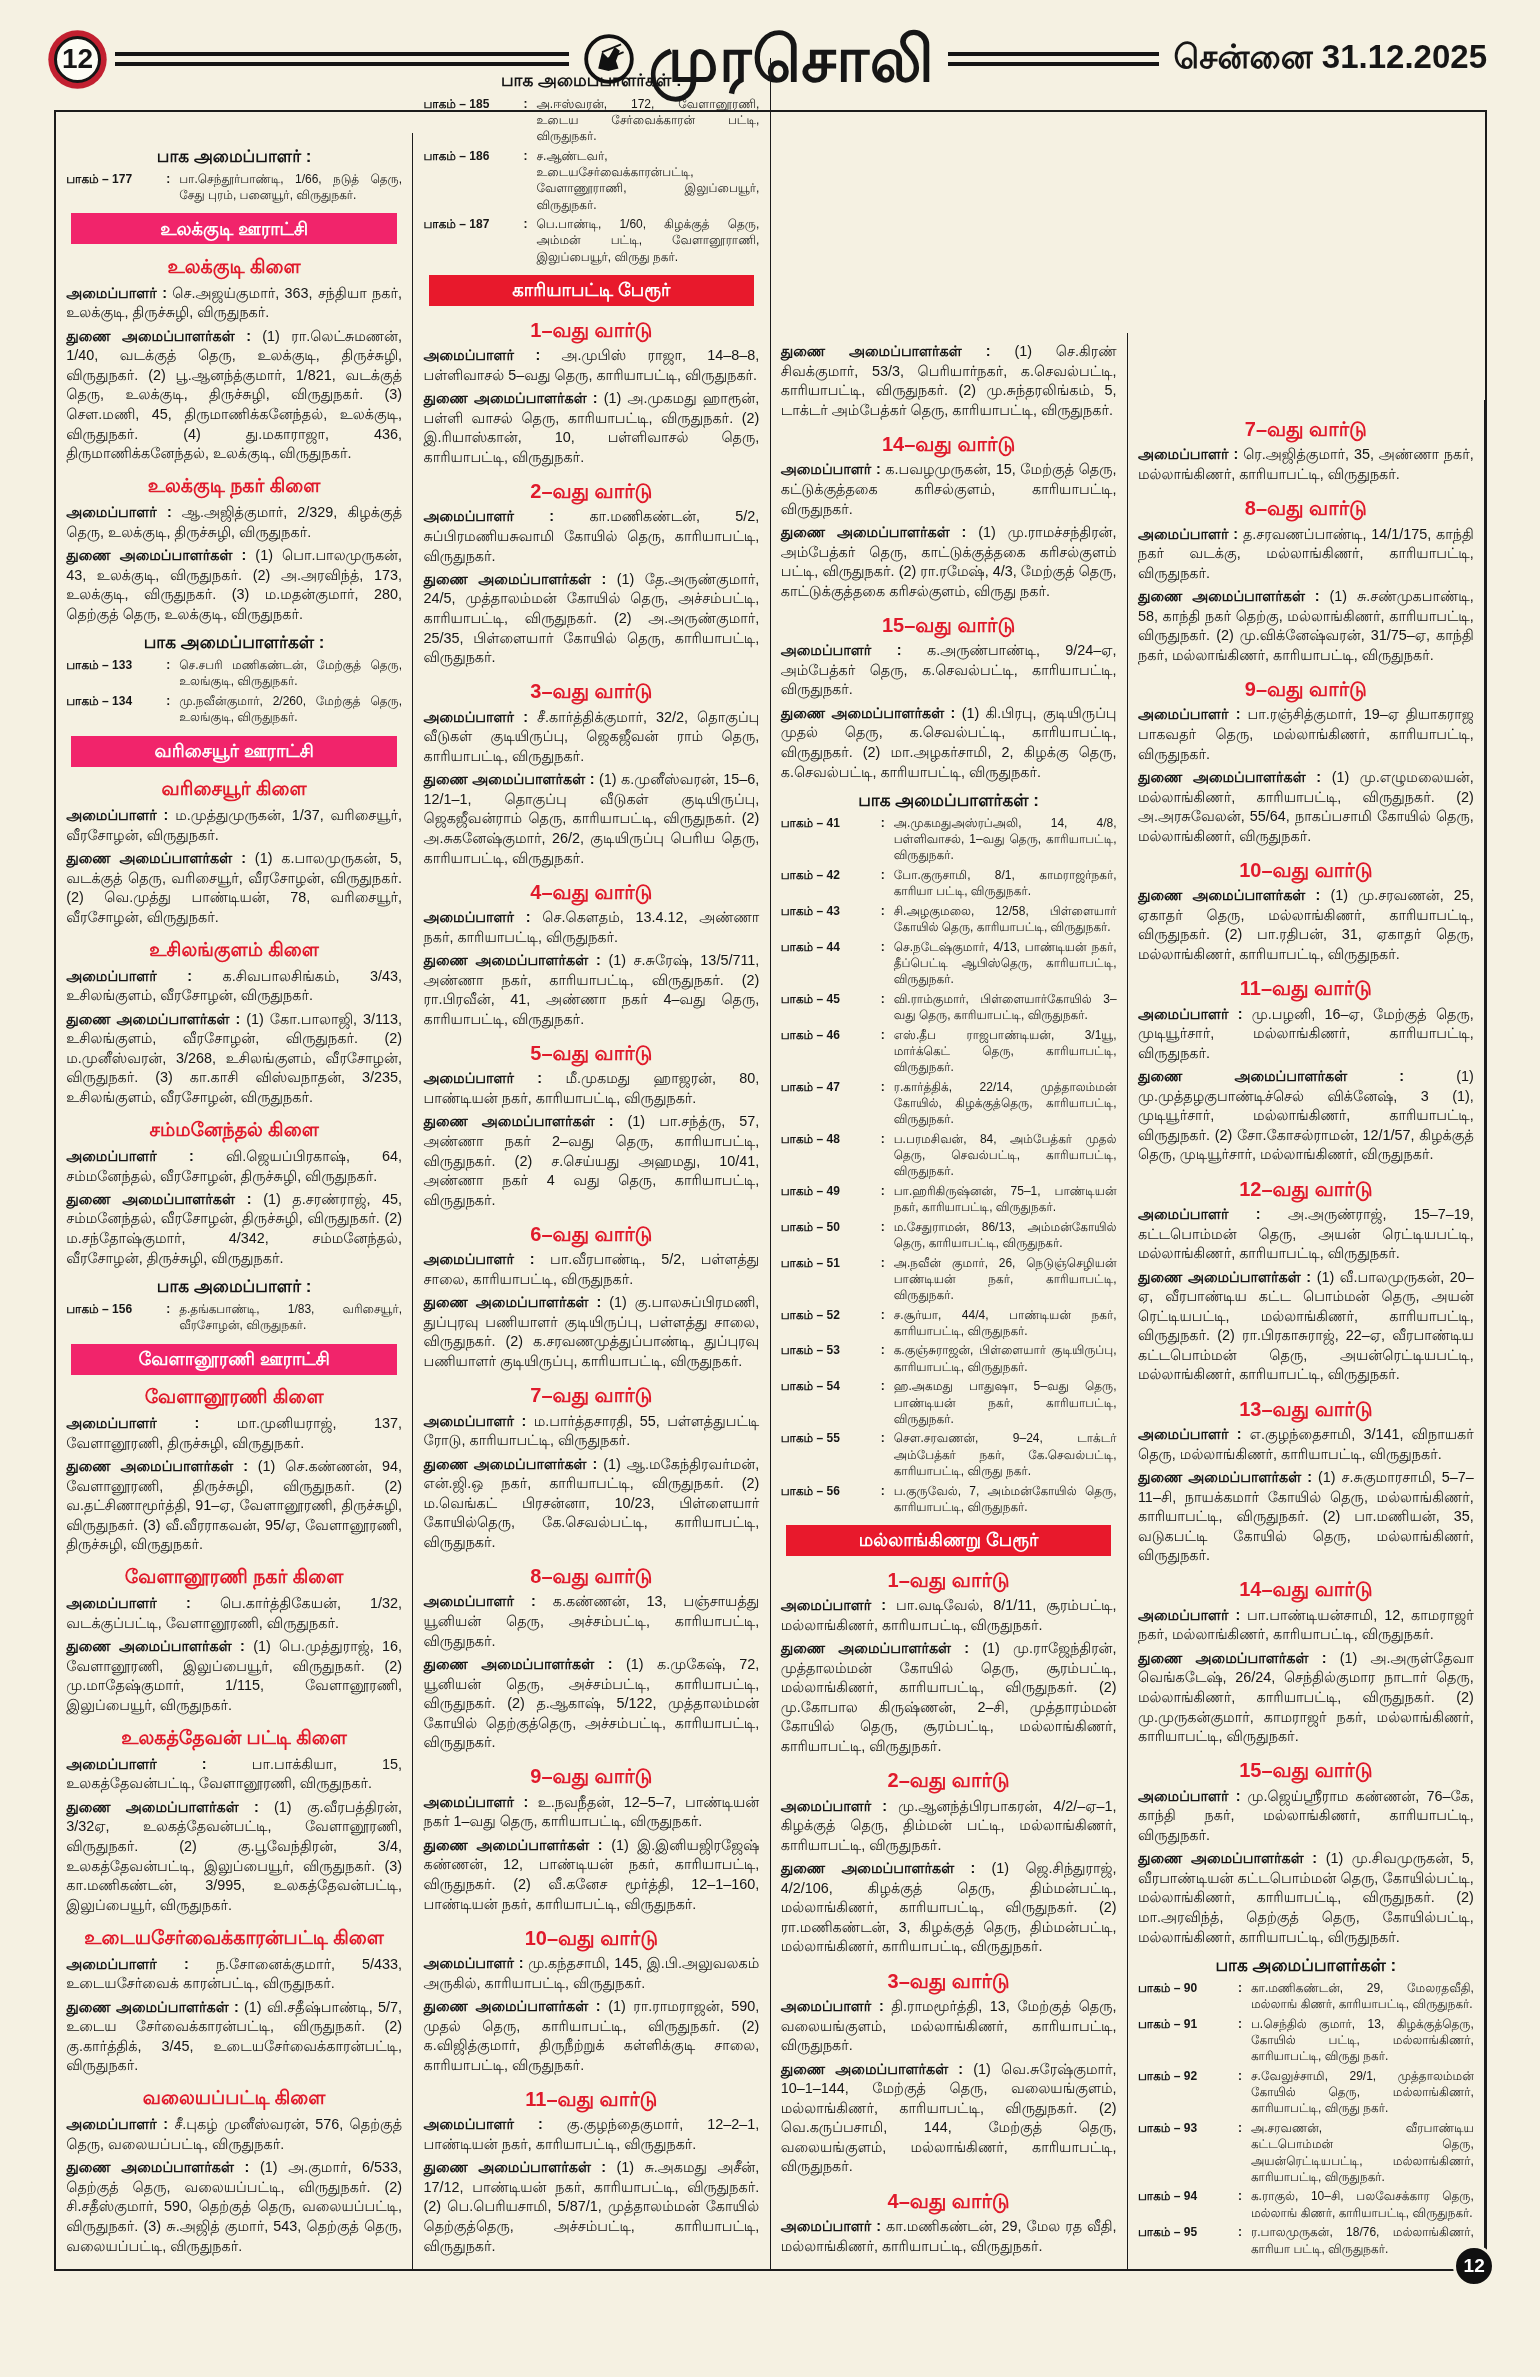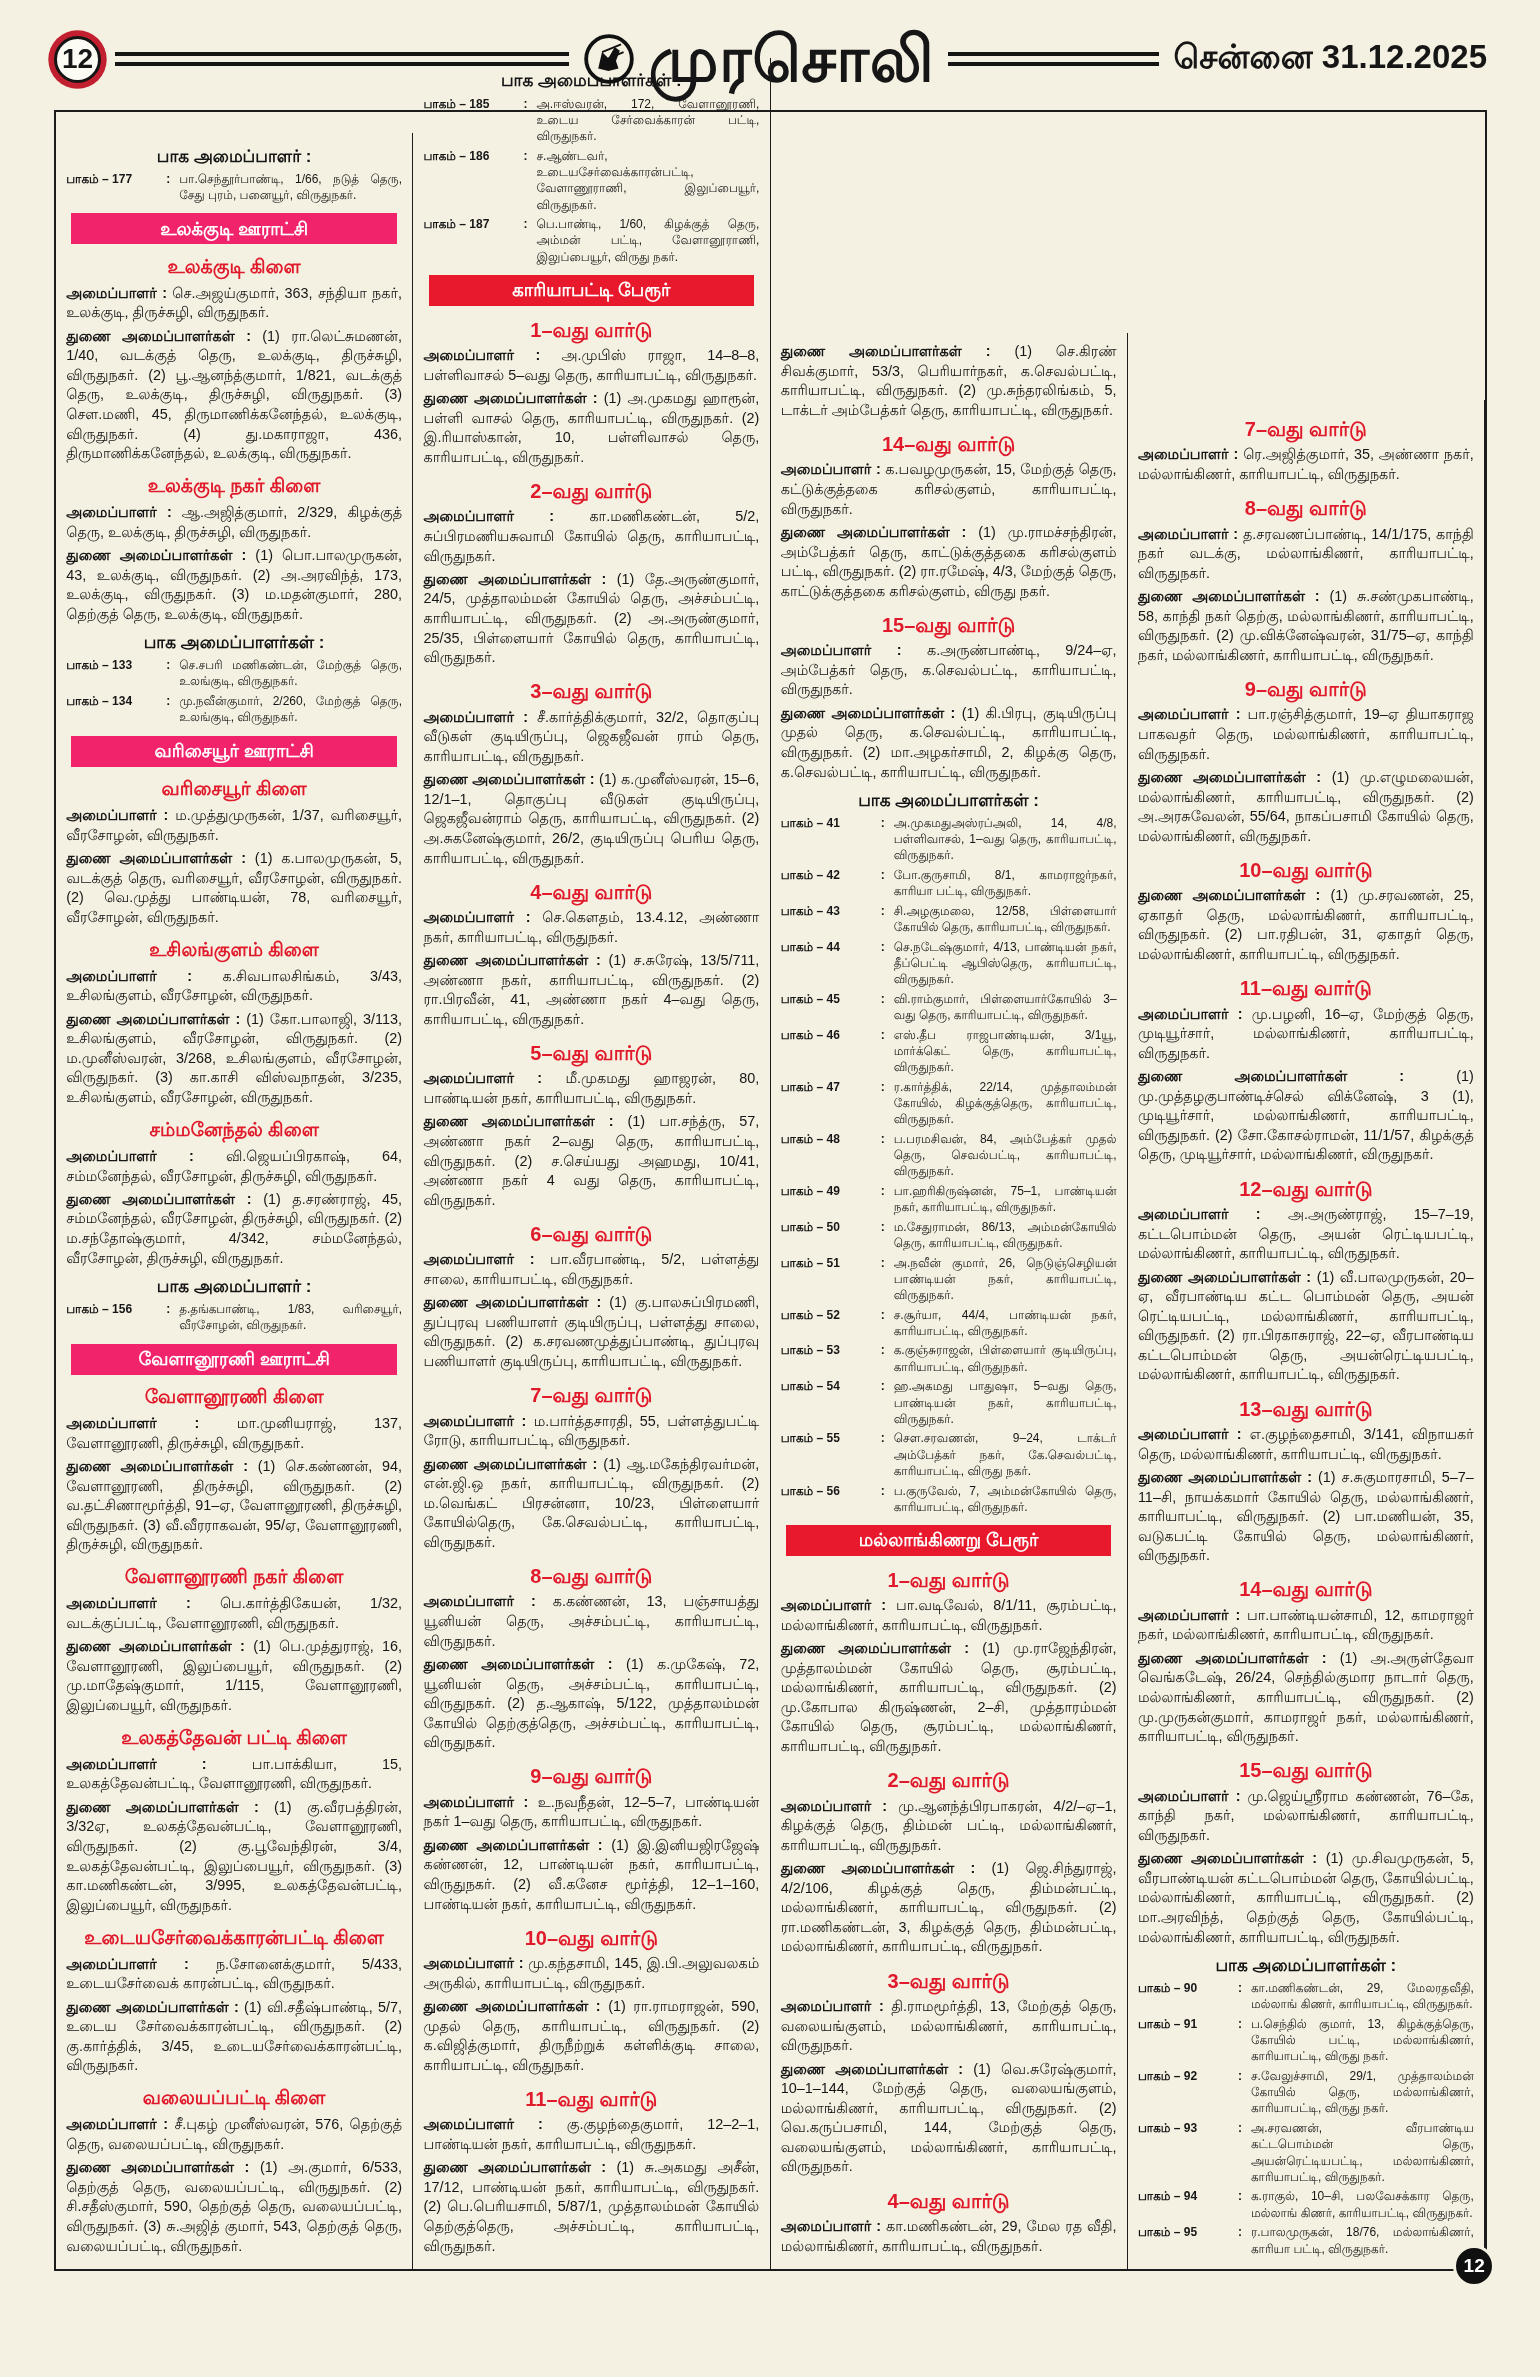--- a/index.html
+++ b/index.html
@@ -282,21 +282,21 @@
       <h3 class="ward">8–வது வார்டு</h3>
       <p class="para"><b class="lead">அமைப்பாளர் : </b><span class="txt">த.சரவணப்பாண்டி, 14/1/175, காந்தி நகர் வடக்கு, மல்லாங்கிணர், காரியாபட்டி, விருதுநகர்.</span></p>
       <p class="para"><b class="lead">துணை அமைப்பாளர்கள் : </b><span class="txt">(1) சு.சண்முகபாண்டி, 58, காந்தி நகர் தெற்கு, மல்லாங்கிணர், காரியாபட்டி, விருதுநகர். (2) மு.விக்னேஷ்வரன், 31/75–ஏ, காந்தி நகர், மல்லாங்கிணர், காரியாபட்டி, விருதுநகர்.</span></p>
       <h3 class="ward">9–வது வார்டு</h3>
       <p class="para"><b class="lead">அமைப்பாளர் : </b><span class="txt">பா.ரஞ்சித்குமார், 19–ஏ தியாகராஜ பாகவதர் தெரு, மல்லாங்கிணர், காரியாபட்டி, விருதுநகர்.</span></p>
       <p class="para"><b class="lead">துணை அமைப்பாளர்கள் : </b><span class="txt">(1) மு.எழுமலையன், மல்லாங்கிணர், காரியாபட்டி, விருதுநகர். (2) அ.அரசுவேலன், 55/64, நாகப்பசாமி கோயில் தெரு, மல்லாங்கிணர், விருதுநகர்.</span></p>
       <h3 class="ward">10–வது வார்டு</h3>
       <p class="para"><b class="lead">துணை அமைப்பாளர்கள் : </b><span class="txt">(1) மு.சரவணன், 25, ஏகாதர் தெரு, மல்லாங்கிணர், காரியாபட்டி, விருதுநகர். (2) பா.ரதிபன், 31, ஏகாதர் தெரு, மல்லாங்கிணர், காரியாபட்டி, விருதுநகர்.</span></p>
       <h3 class="ward">11–வது வார்டு</h3>
       <p class="para"><b class="lead">அமைப்பாளர் : </b><span class="txt">மு.பழனி, 16–ஏ, மேற்குத் தெரு, முடியூர்சார், மல்லாங்கிணர், காரியாபட்டி, விருதுநகர்.</span></p>
-      <p class="para"><b class="lead">துணை அமைப்பாளர்கள் : </b><span class="txt">(1) மு.முத்தழகுபாண்டிச்செல் விக்னேஷ், 3 (1), முடியூர்சார், மல்லாங்கிணர், காரியாபட்டி, விருதுநகர். (2) சோ.கோசல்ராமன், 11/1/57, கிழக்குத் தெரு, முடியூர்சார், மல்லாங்கிணர், விருதுநகர்.</span></p>
+      <p class="para"><b class="lead">துணை அமைப்பாளர்கள் : </b><span class="txt">(1) மு.முத்தழகுபாண்டிச்செல் விக்னேஷ், 3 (1), முடியூர்சார், மல்லாங்கிணர், காரியாபட்டி, விருதுநகர். (2) சோ.கோசல்ராமன், 12/1/57, கிழக்குத் தெரு, முடியூர்சார், மல்லாங்கிணர், விருதுநகர்.</span></p>
       <h3 class="ward">12–வது வார்டு</h3>
       <p class="para"><b class="lead">அமைப்பாளர் : </b><span class="txt">அ.அருண்ராஜ், 15–7–19, கட்டபொம்மன் தெரு, அயன் ரெட்டியபட்டி, மல்லாங்கிணர், காரியாபட்டி, விருதுநகர்.</span></p>
       <p class="para"><b class="lead">துணை அமைப்பாளர்கள் : </b><span class="txt">(1) வீ.பாலமுருகன், 20–ஏ, வீரபாண்டிய கட்ட பொம்மன் தெரு, அயன் ரெட்டியபட்டி, மல்லாங்கிணர், காரியாபட்டி, விருதுநகர். (2) ரா.பிரகாசுராஜ், 22–ஏ, வீரபாண்டிய கட்டபொம்மன் தெரு, அயன்ரெட்டியபட்டி, மல்லாங்கிணர், காரியாபட்டி, விருதுநகர்.</span></p>
       <h3 class="ward">13–வது வார்டு</h3>
       <p class="para"><b class="lead">அமைப்பாளர் : </b><span class="txt">எ.குழந்தைசாமி, 3/141, விநாயகர் தெரு, மல்லாங்கிணர், காரியாபட்டி, விருதுநகர்.</span></p>
       <p class="para"><b class="lead">துணை அமைப்பாளர்கள் : </b><span class="txt">(1) ச.சுகுமாரசாமி, 5–7–11–சி, நாயக்கமார் கோயில் தெரு, மல்லாங்கிணர், காரியாபட்டி, விருதுநகர். (2) பா.மணியன், 35, வடுகபட்டி கோயில் தெரு, மல்லாங்கிணர், விருதுநகர்.</span></p>
       <h3 class="ward">14–வது வார்டு</h3>
       <p class="para"><b class="lead">அமைப்பாளர் : </b><span class="txt">பா.பாண்டியன்சாமி, 12, காமராஜர் நகர், மல்லாங்கிணர், காரியாபட்டி, விருதுநகர்.</span></p>
       <p class="para"><b class="lead">துணை அமைப்பாளர்கள் : </b><span class="txt">(1) அ.அருள்தேவா வெங்கடேஷ், 26/24, செந்தில்குமார நாடார் தெரு, மல்லாங்கிணர், காரியாபட்டி, விருதுநகர். (2) மு.முருகன்குமார், காமராஜர் நகர், மல்லாங்கிணர், காரியாபட்டி, விருதுநகர்.</span></p>
       <h3 class="ward">15–வது வார்டு</h3>

